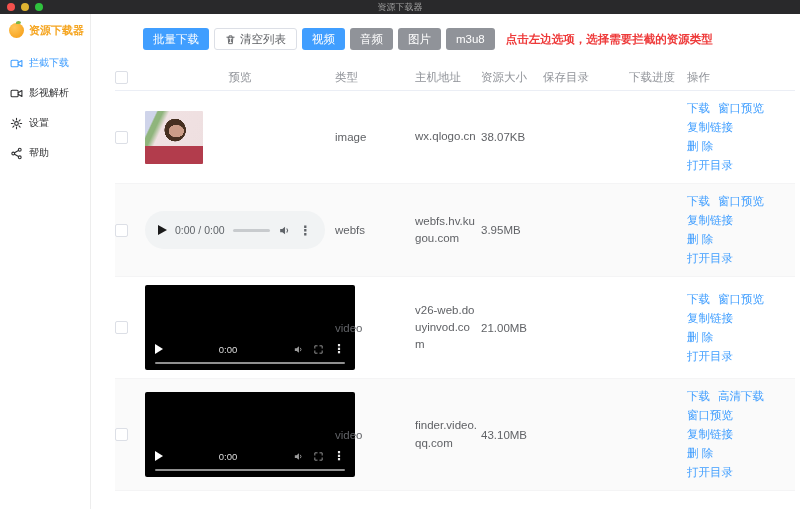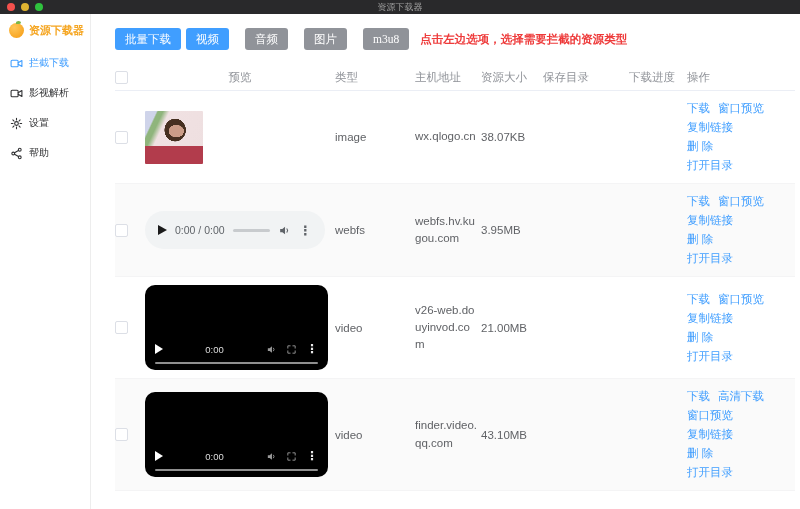--- a/index.html
+++ b/index.html
@@ -28,21 +28,21 @@
               font-size:10px; color:#303133; cursor:pointer; }
   .nav-item.active { color:var(--primary); }
   .nav-item svg { width:13px; height:13px; flex-shrink:0; }
 
   main { flex:1; display:flex; flex-direction:column; padding:14px 5px 0 24px; min-width:0; }
 
   
   .toolbar { display:flex; align-items:center; gap:5px; flex-shrink:0; }
   .btn { height:22px; font-size:11.5px; border-radius:3px; border:none; padding:0 10px;
          cursor:pointer; font-family:inherit; display:inline-flex; align-items:center; gap:4px; }
-  .btn.primary { background:var(--primary); color:#fff; }
+  .btn.primary { background:var(--primary); color:#fff;margin-left:28px; }
   .btn.plain { background:#fff; border:1px solid #dcdfe6; color:#606266; }
   .btn.filter-on { background:var(--primary); color:#fff; }
   .btn.filter-off { background:var(--info); color:#fff; }
   .btn svg { width:11px; height:11px; }
   .hint { color:var(--danger); font-size:11.5px; font-weight:bold; margin-left:6px; white-space:nowrap; }
 
   
   .table { margin-top:15px; }
   .thead, .trow { display:flex; align-items:center; }
   .thead { height:26px; border-bottom:1px solid #ebeef5; color:#909399; font-size:11.5px; }
@@ -71,22 +71,22 @@
   .audio-player { width:180px; height:38px; border-radius:19px; background:#f1f3f4;
     display:flex; align-items:center; padding:0 13px; gap:8px; }
   .a-play { width:0; height:0; border-left:9px solid #1b1b1b;
     border-top:5.5px solid transparent; border-bottom:5.5px solid transparent; cursor:pointer; }
   .a-time { font-size:10.5px; color:#5f6368; white-space:nowrap; }
   .a-track { flex:1; height:3px; background:#c8cbce; border-radius:2px; cursor:pointer; }
   .a-ico { color:#5f6368; display:flex; cursor:pointer; }
   .a-ico svg { width:13px; height:13px; }
   .kebab { color:#5f6368; font-size:13px; font-weight:bold; line-height:1; cursor:pointer; }
 
-  .video-player { width:183px; height:85px; background:#000; display:flex;
-    flex-direction:column; justify-content:flex-end; border-radius:10px; }
+  .video-player { width:210px; height:85px; background:#000; display:flex;
+    flex-direction:column; justify-content:flex-end; border-radius:2px; }
   .v-controls { display:flex; align-items:center; gap:9px; padding:0 10px; height:20px; }
   .v-play { width:0; height:0; border-left:8px solid #fff;
     border-top:5px solid transparent; border-bottom:5px solid transparent; cursor:pointer; }
   .v-time { color:#ddd; font-size:9.5px; flex:1; }
   .v-ico { color:#9a9a9a; display:flex; cursor:pointer; }
   .v-ico svg { width:11px; height:11px; }
   .v-kebab { color:#e8e8e8; font-size:12px; font-weight:bold; line-height:1; cursor:pointer; }
   .v-progress { height:2px; background:#8f8f8f; margin:3px 10px 6px; border-radius:1px; cursor:pointer; }
 
   
@@ -149,21 +149,29 @@
             </svg>
           </span>
           <span>帮助</span>
         </div>
       </nav>
   </aside>
 
   <main>
     <div class="toolbar">
       <button class="btn primary">批量下载</button>
-      <span id="filter-group" style="display:inline-flex;gap:16px;font-family:Liberation Serif, serif;">
+      <button class="btn plain">
+        <span class="" style="display:flex">
+            <svg viewBox="0 0 24 24" fill="none" stroke="currentColor" stroke-width="2" stroke-linecap="round" stroke-linejoin="round">
+              <path d="M4 7h16M9 7V4h6v3M7 7l1 14h8l1-14M10 11v6M14 11v6"></path>
+            </svg>
+          </span>
+        <span>清空列表</span>
+      </button>
+      <span id="filter-group" style="display:inline-flex;gap:5px;">
           <button class="btn filter-on">视频</button>
           <button class="btn filter-off">音频</button>
           <button class="btn filter-off">图片</button>
           <button class="btn filter-off">m3u8</button>
         </span>
       <span class="hint">点击左边选项，选择需要拦截的资源类型</span>
     </div>
 
     <div class="table">
       <div class="thead">

